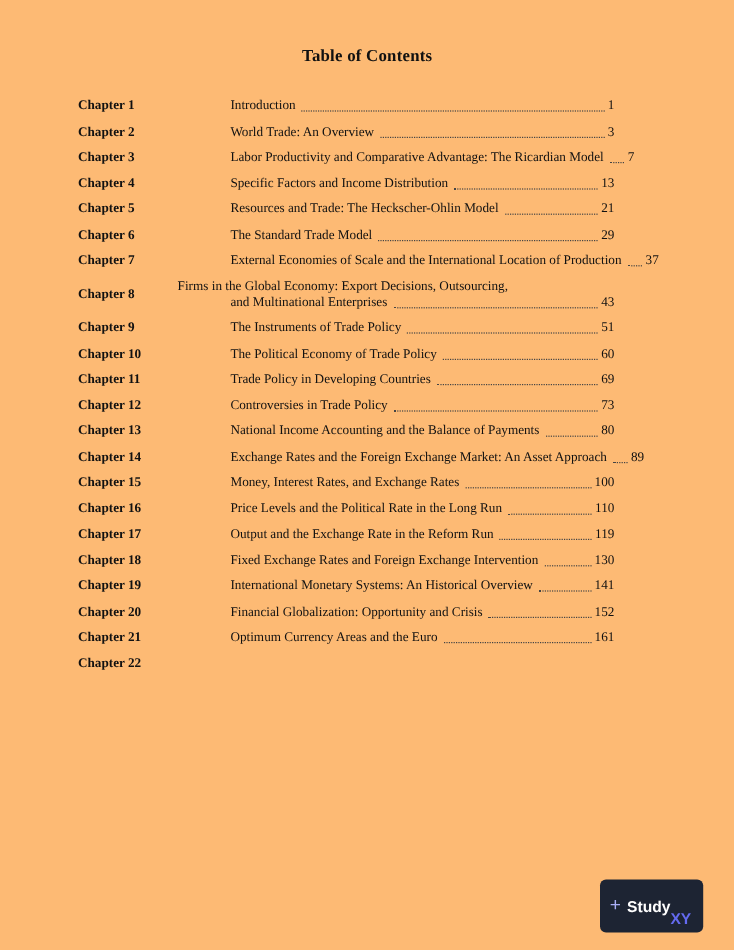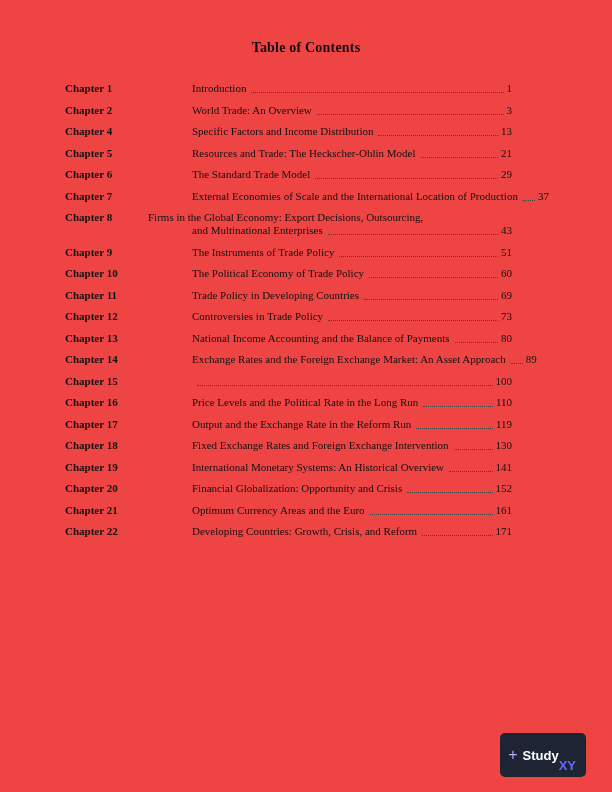--- a/index.html
+++ b/index.html
@@ -1,40 +1,40 @@
 <!DOCTYPE html>
 <html><head>
 <meta charset="utf-8">
 <style>
   html, body { margin: 0; padding: 0; background: #ffffff; }
   .page {
     position: relative;
     width: 612px;
     height: 792px;
-    background: #ef4444;
+    background: #fdba74;
     font-family: "Liberation Serif", serif;
     color: #111111;
     box-sizing: border-box;
     padding-top: 40px;
     overflow: hidden;
   }
   .title {
     margin: 0 0 26px 0;
     text-align: center;
     font-size: 14px;
     font-weight: bold;
     letter-spacing: 0.2px;
   }
   .toc {
     margin-left: 65px;
     margin-right: 100px;
   }
   .toc-row {
     display: flex;
-    align-items: flex-start;
+    align-items: center;
     margin-bottom: 8.5px;
     font-size: 11px;
     line-height: 13px;
   }
   .chap {
     flex: 0 0 83px;
     font-weight: bold;
     white-space: nowrap;
   }
   .entry-body { flex: 1; min-width: 0; }
@@ -93,20 +93,31 @@
     <div class="entry-body">
 
       <div class="lastline">
         <span class="etitle">World Trade: An Overview</span>
         <span class="leader"></span>
         <span class="pagenum">3</span>
       </div>
     </div>
   </div>
 
+  <div class="toc-row">
+    <span class="chap">Chapter 3</span>
+    <div class="entry-body">
+
+      <div class="lastline">
+        <span class="etitle">Labor Productivity and Comparative Advantage: The Ricardian Model</span>
+        <span class="leader"></span>
+        <span class="pagenum">7</span>
+      </div>
+    </div>
+  </div>
 
   <div class="toc-row">
     <span class="chap">Chapter 4</span>
     <div class="entry-body">
 
       <div class="lastline">
         <span class="etitle">Specific Factors and Income Distribution</span>
         <span class="leader"></span>
         <span class="pagenum">13</span>
       </div>
@@ -231,20 +242,21 @@
         <span class="pagenum">89</span>
       </div>
     </div>
   </div>
 
   <div class="toc-row">
     <span class="chap">Chapter 15</span>
     <div class="entry-body">
 
       <div class="lastline">
+        <span class="etitle">Money, Interest Rates, and Exchange Rates</span>
         <span class="leader"></span>
         <span class="pagenum">100</span>
       </div>
     </div>
   </div>
 
   <div class="toc-row">
     <span class="chap">Chapter 16</span>
     <div class="entry-body">
 
@@ -311,28 +323,20 @@
       <div class="lastline">
         <span class="etitle">Optimum Currency Areas and the Euro</span>
         <span class="leader"></span>
         <span class="pagenum">161</span>
       </div>
     </div>
   </div>
 
   <div class="toc-row">
     <span class="chap">Chapter 22</span>
-    <div class="entry-body">
-
-      <div class="lastline">
-        <span class="etitle">Developing Countries: Growth, Crisis, and Reform</span>
-        <span class="leader"></span>
-        <span class="pagenum">171</span>
-      </div>
-    </div>
   </div>
 </div>
 
   <div class="logo" style="background: rgb(29, 36, 51);">
     <span class="plus">+</span>
     <span class="study">Study</span>
       <span class="xy" style="color: rgb(100, 106, 240); margin-top: 21px;">XY</span>
   </div>
 </div>
 

